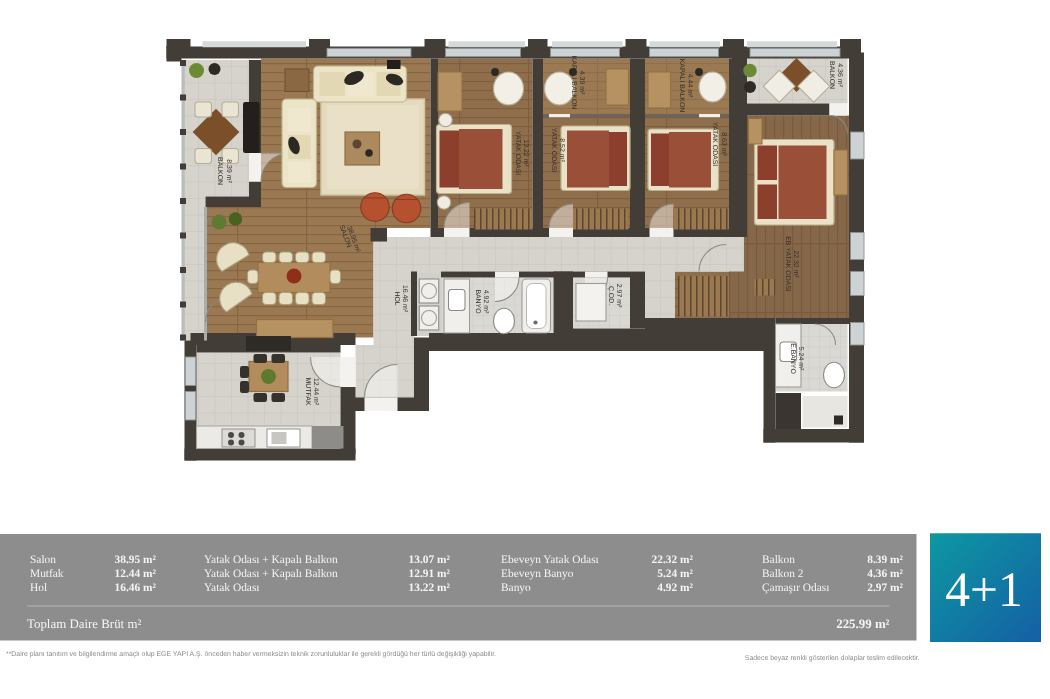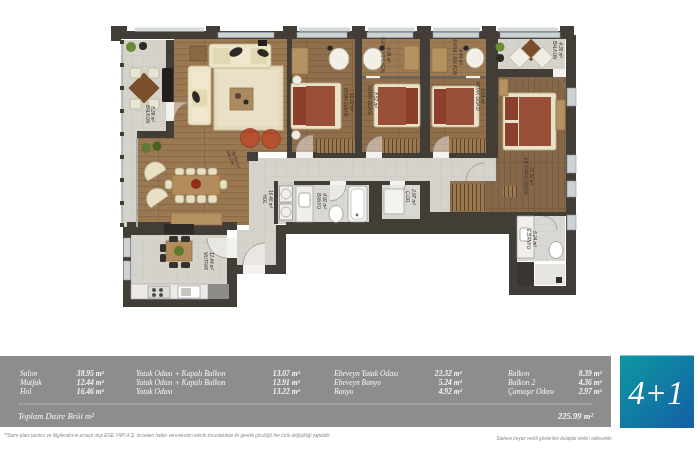--- a/index.html
+++ b/index.html
@@ -1,17 +1,17 @@
 <!DOCTYPE html>
 <html><head>
 <meta charset="utf-8">
 <style>
 html,body{margin:0;padding:0;background:#ffffff;}
 #stage{position:relative;width:700px;height:466px;background:#ffffff;overflow:hidden;
-  font-family:"Liberation Sans",sans-serif;font-style:italic;}
+  font-family:"Liberation Sans",sans-serif;}
 svg{position:absolute;left:0;top:0;}
 </style>
 </head>
 <body>
 <div id="stage">
 <svg width="700" height="466" viewBox="0 0 700 466">
 <defs>
   <pattern id="woodH" width="46" height="6" patternUnits="userSpaceOnUse">
     <rect width="46" height="6" fill="#9a7852"></rect>
     <rect width="46" height="0.8" y="0" fill="#876543"></rect>

